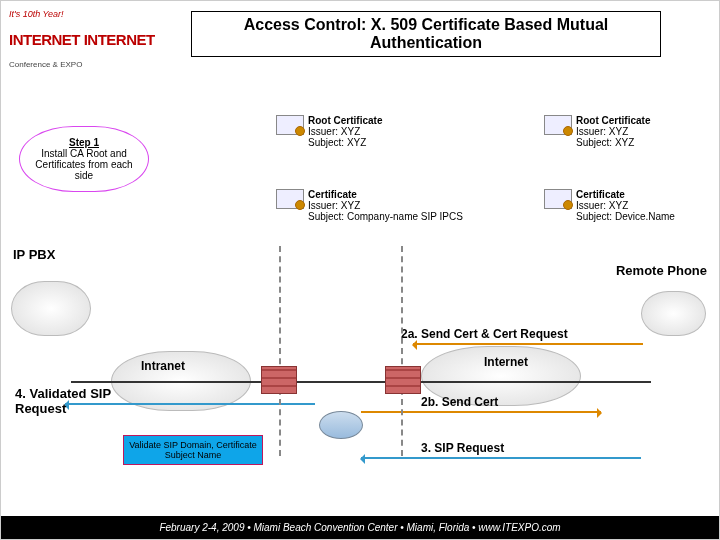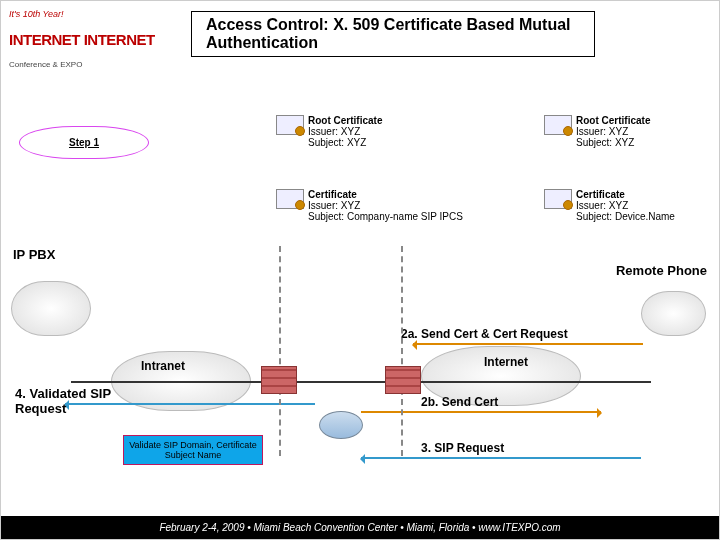--- a/index.html
+++ b/index.html
@@ -22,24 +22,24 @@
     flex-direction: column;
     justify-content: space-between;
   }
   .logo-top { font-size: 9px; font-style: italic; color: #b00; }
   .logo-main { font-weight: bold; font-size: 15px; color: #b00; letter-spacing: -0.5px; }
   .logo-sub { font-size: 8px; color: #444; }
   .title-box {
     position: absolute;
     left: 190px;
     top: 10px;
-    width: 404px;
+    width: 470px;
     border: 1px solid #000;
     padding: 4px 14px;
-    text-align: left;
+    text-align: center;
     font-weight: bold;
     font-size: 16px;
   }
   .step-callout {
     position: absolute;
     left: 18px;
     top: 125px;
     width: 130px;
     border: 1px solid #d946ef;
     border-radius: 50% / 60%;
@@ -221,20 +221,21 @@
 <div class="logo">
   <span class="logo-top">It's 10th Year!</span>
   <span class="logo-main">INTERNET INTERNET</span>
   <span class="logo-sub">Conference &amp; EXPO</span>
 </div>
 
 <div class="title-box">Access Control: X. 509 Certificate Based Mutual Authentication</div>
 
 <div class="step-callout">
   <div class="step-title">Step 1</div>
+  <div>Install CA Root and Certificates from each side</div>
 </div>
 
 <div class="cert-block" style="left:275px; top:114px;">
   <div class="cert-icon"></div>
   <div class="cert-text">
     <div class="t1">Root Certificate</div>
     <div>Issuer: XYZ</div>
     <div>Subject: XYZ</div>
   </div>
 </div>

